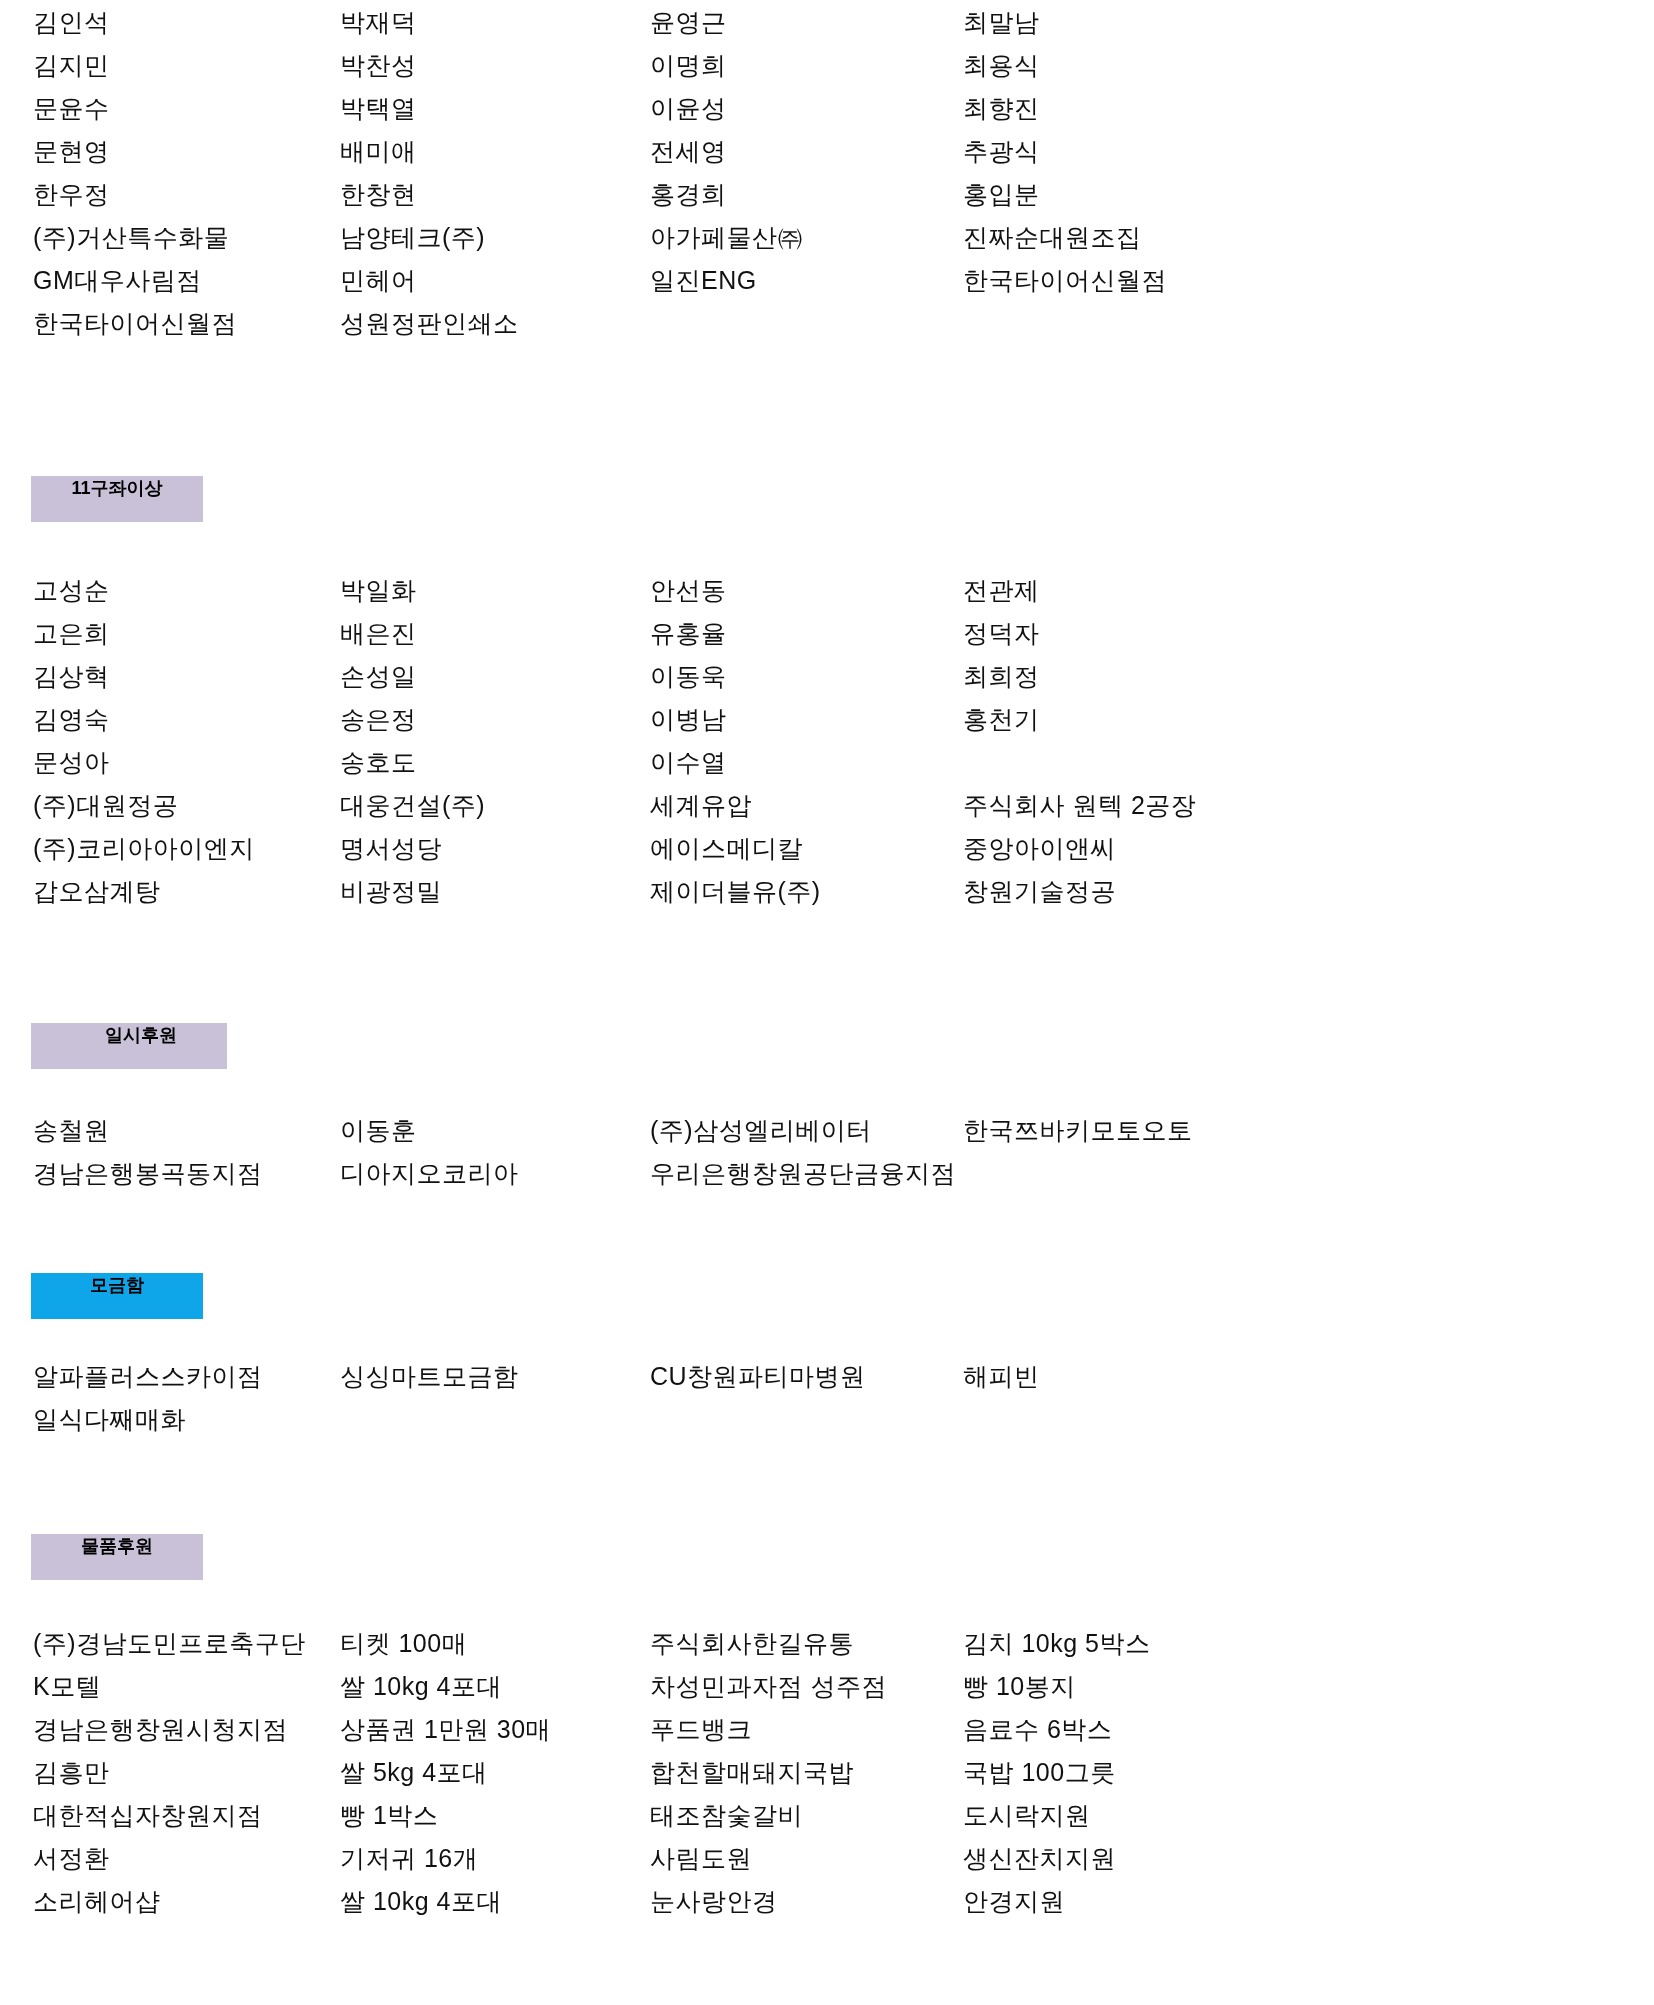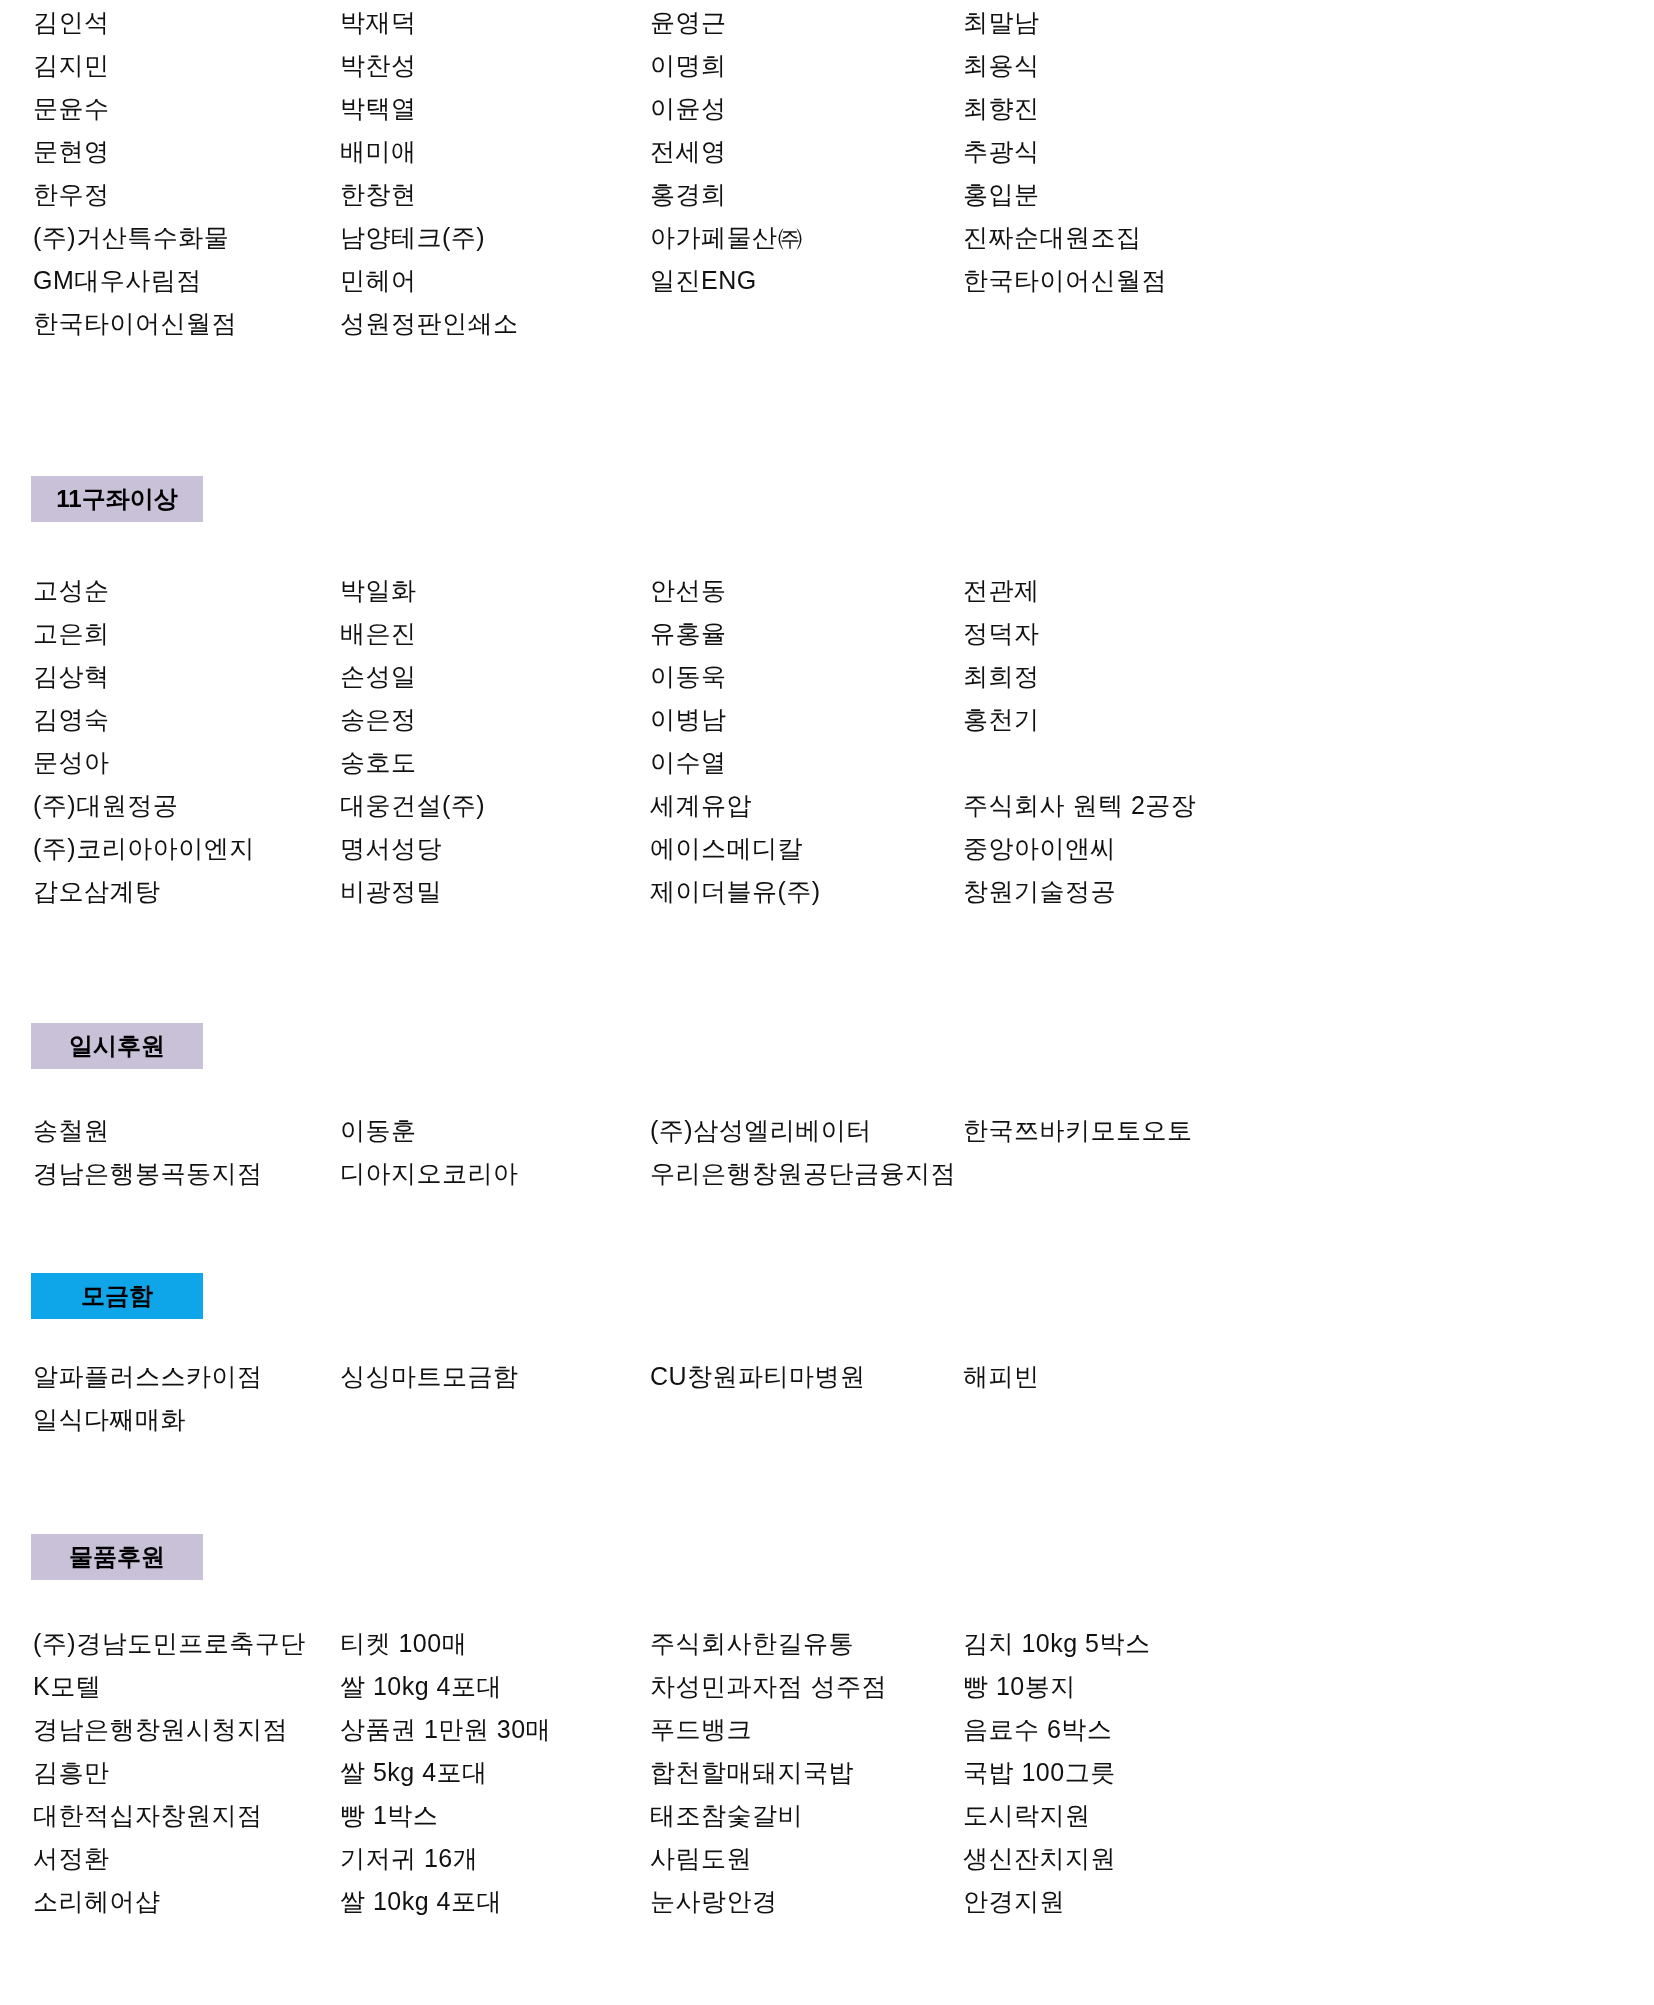--- a/index.html
+++ b/index.html
@@ -30,23 +30,22 @@
     font-size: 25px;
     letter-spacing: 0.5px;
     white-space: nowrap;
     overflow: visible;
   }
   .hdr {
     margin-left: 31px;
     width: 172px;
     height: 46px;
     display: flex;
-    align-items: center;
     justify-content: center;
-    font-size: 24px;
+    font-size: 18px;
     font-weight: bold;
     color: #000000;
   }
   
   .sec-1 .hdr { margin-top: 131px; }
   .sec-1 .rows { margin-top: 47px; }
   .sec-2 .hdr { margin-top: 110px; }
   .sec-2 .rows { margin-top: 40px; }
   .sec-3 .hdr { margin-top: 78px; }
   .sec-3 .rows { margin-top: 36px; }
@@ -161,21 +160,21 @@
         <div class="row">
           <span class="cell">갑오삼계탕</span>
           <span class="cell">비광정밀</span>
           <span class="cell">제이더블유(주)</span>
           <span class="cell">창원기술정공</span>
         </div>
       </div>
   </section>
 
   <section class="sec sec-2">
-    <div class="hdr" style="background: rgb(201, 193, 216);">
+    <div class="hdr" style="background: rgb(201, 193, 216); padding-left: 24px;">
       <span>일시후원</span>
     </div>
     <div class="rows">
         <div class="row">
           <span class="cell">송철원</span>
           <span class="cell">이동훈</span>
           <span class="cell">(주)삼성엘리베이터</span>
           <span class="cell">한국쯔바키모토오토</span>
         </div>
         <div class="row">

